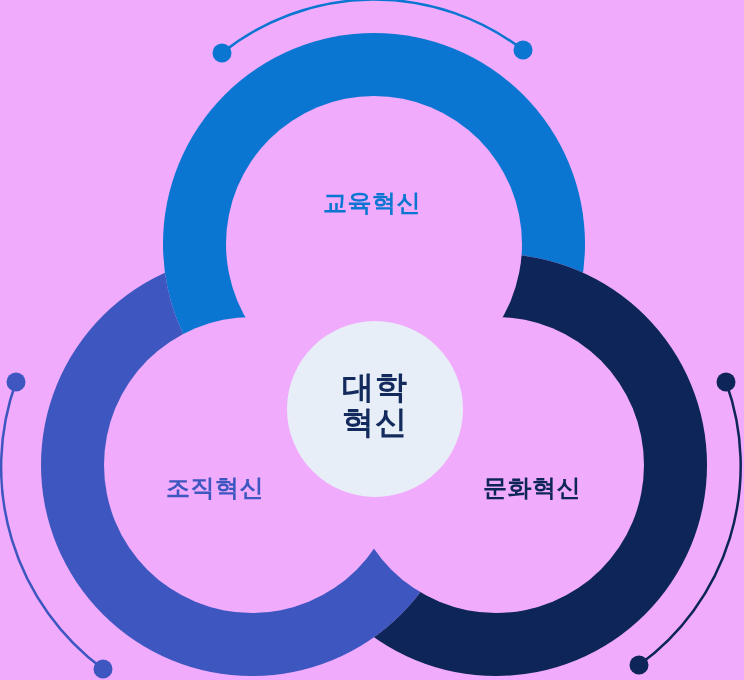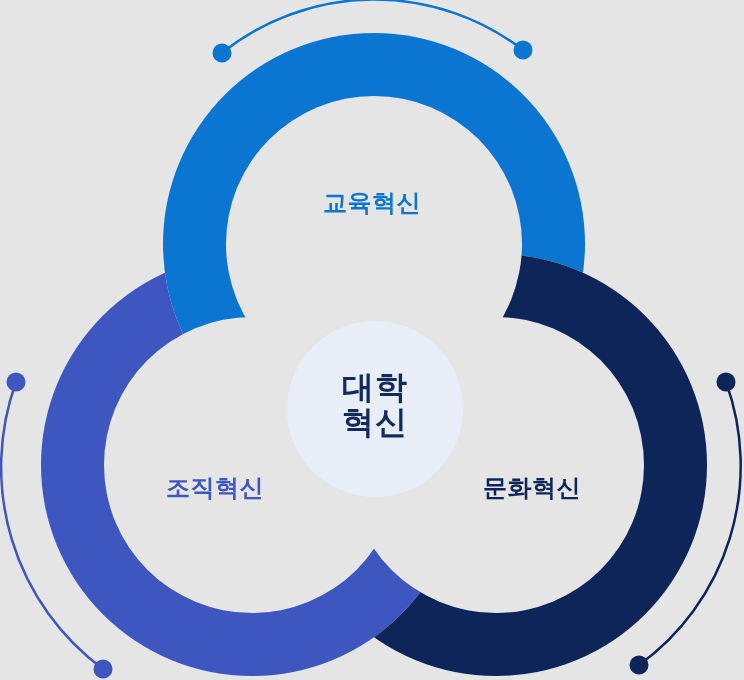--- a/index.html
+++ b/index.html
@@ -1,20 +1,20 @@
 <!DOCTYPE html>
 <html><head>
 <meta charset="utf-8">
 <style>
   html, body { margin: 0; padding: 0; background: #ffffff; }
   .stage {
     position: relative;
     width: 744px;
     height: 680px;
-    background: #e5e5e5;
+    background: #f0abfc;
     overflow: hidden;
     font-family: "Liberation Sans", sans-serif;
   }
   svg { display: block; }
   .ring-label {
     font-family: "Liberation Sans", sans-serif;
     font-size: 24px;
     font-weight: 700;
     text-anchor: middle;
     letter-spacing: 0.5px;

